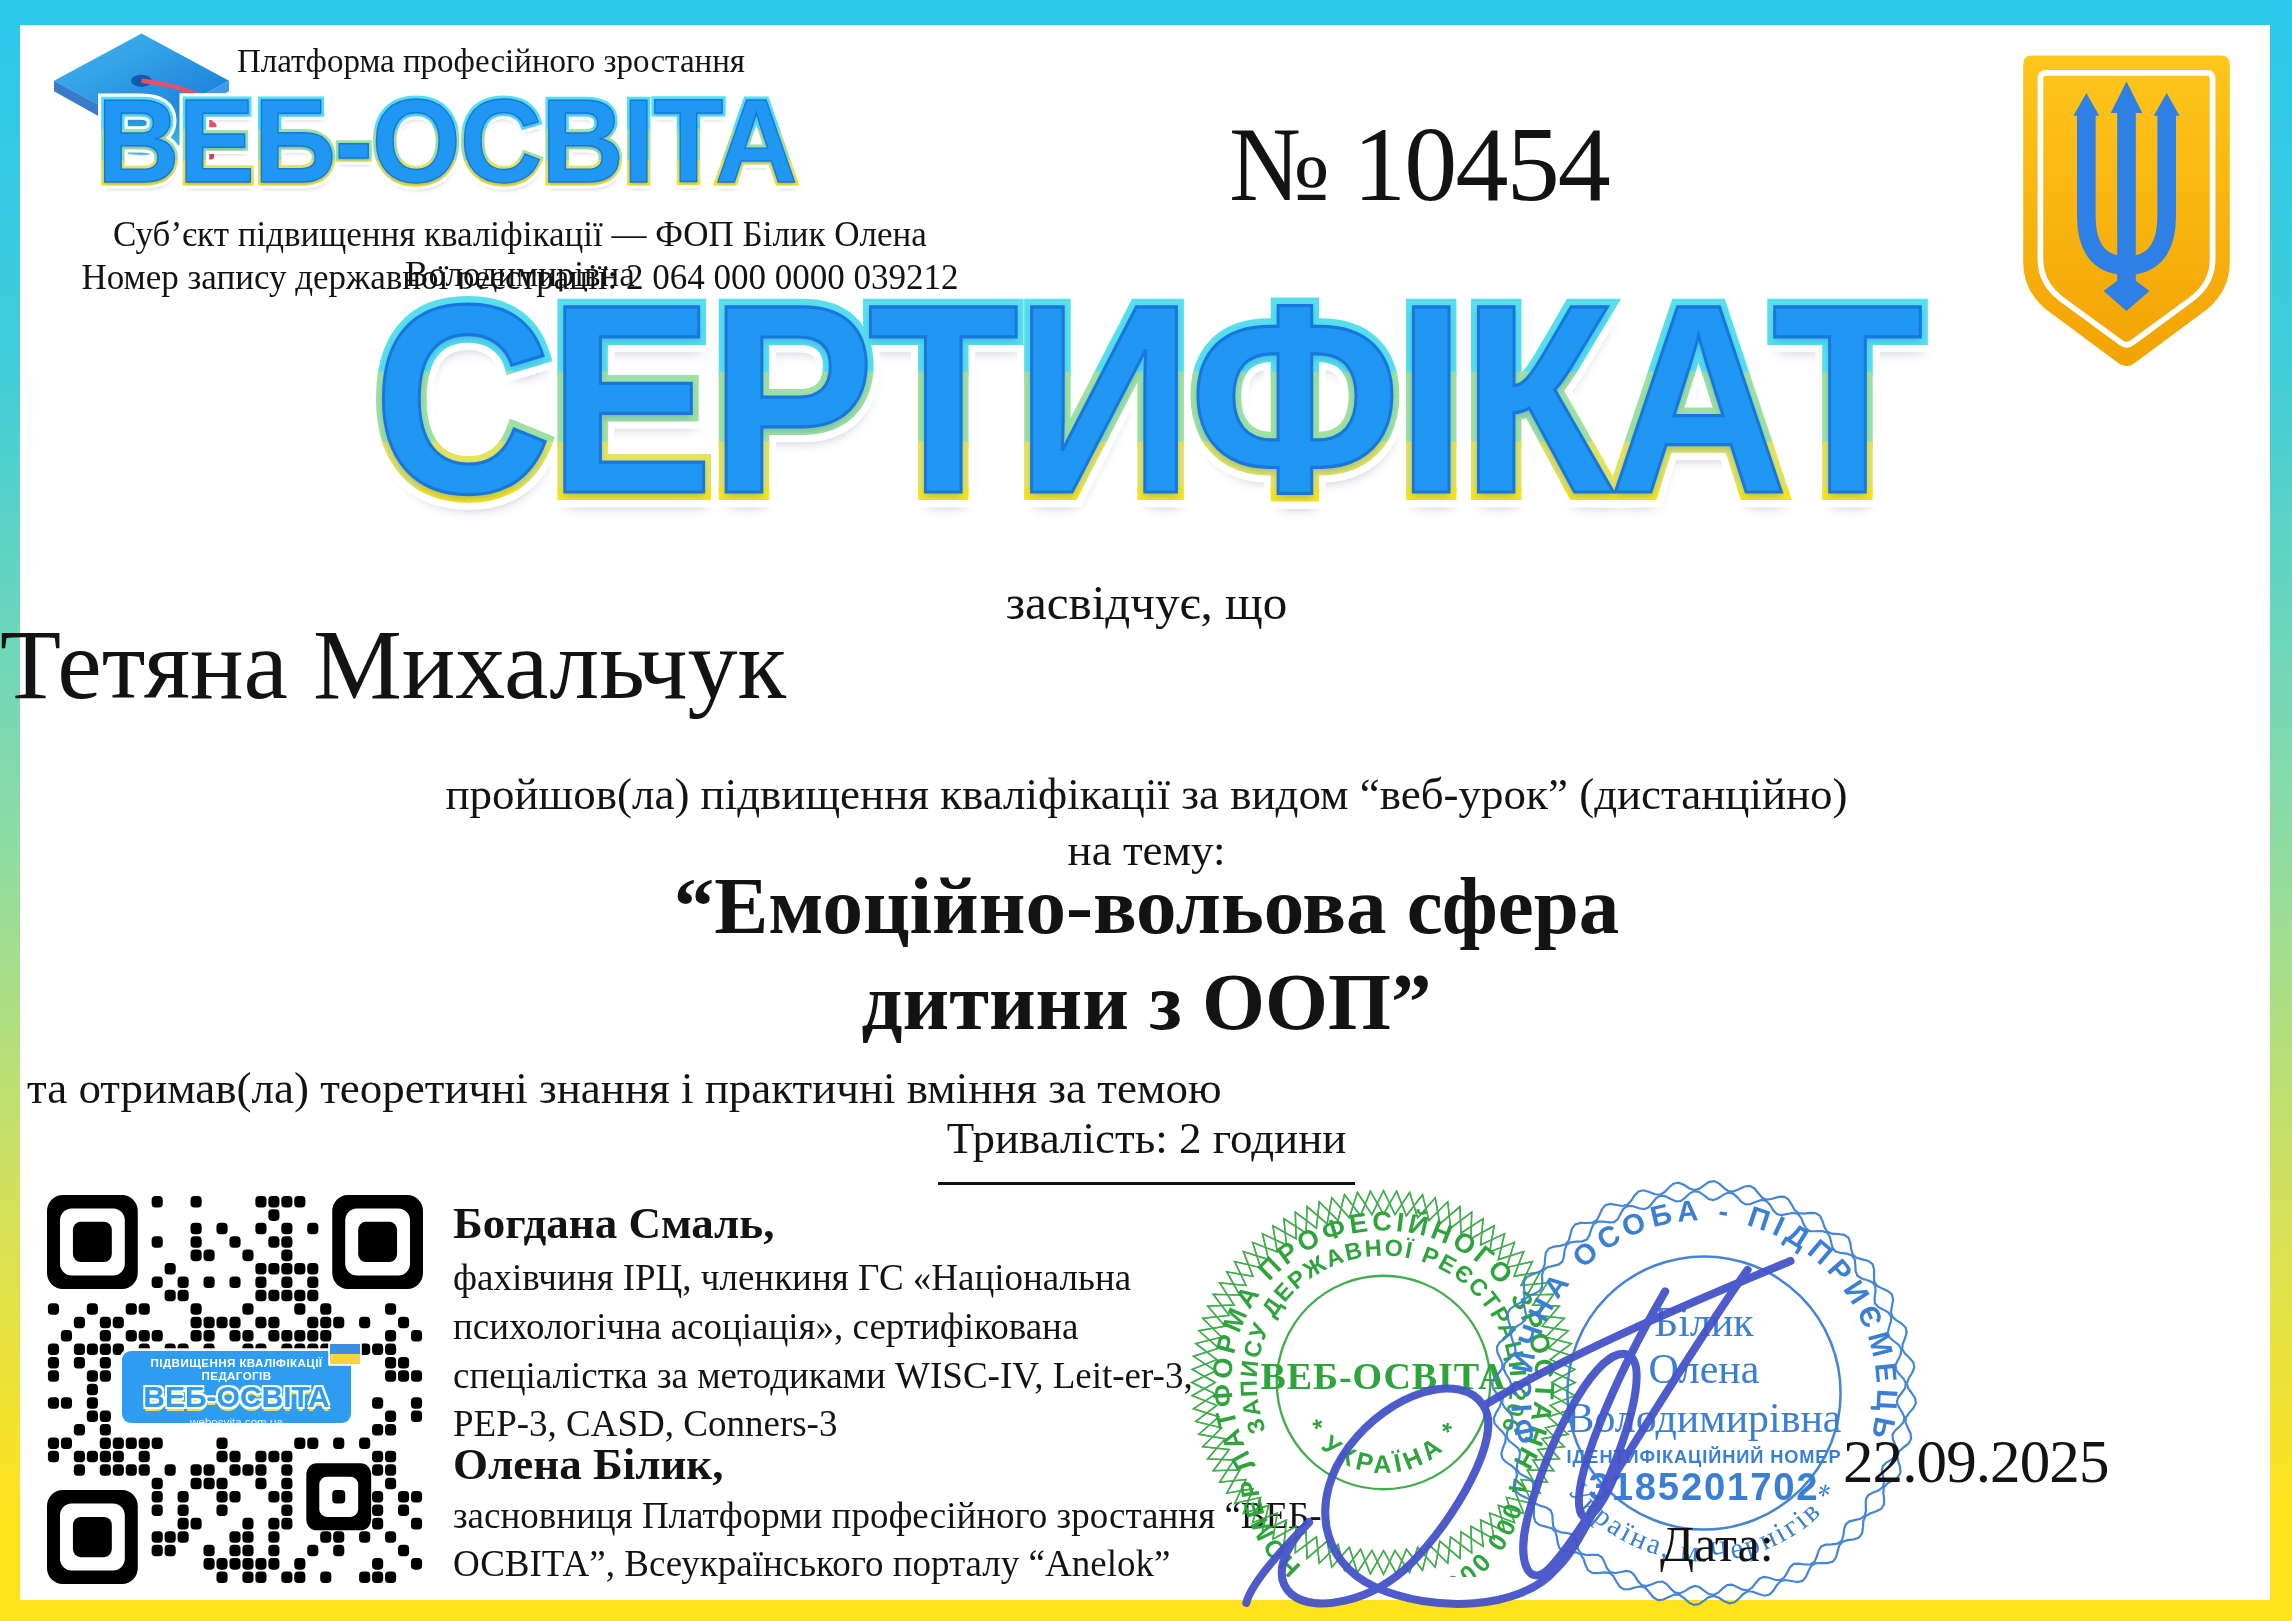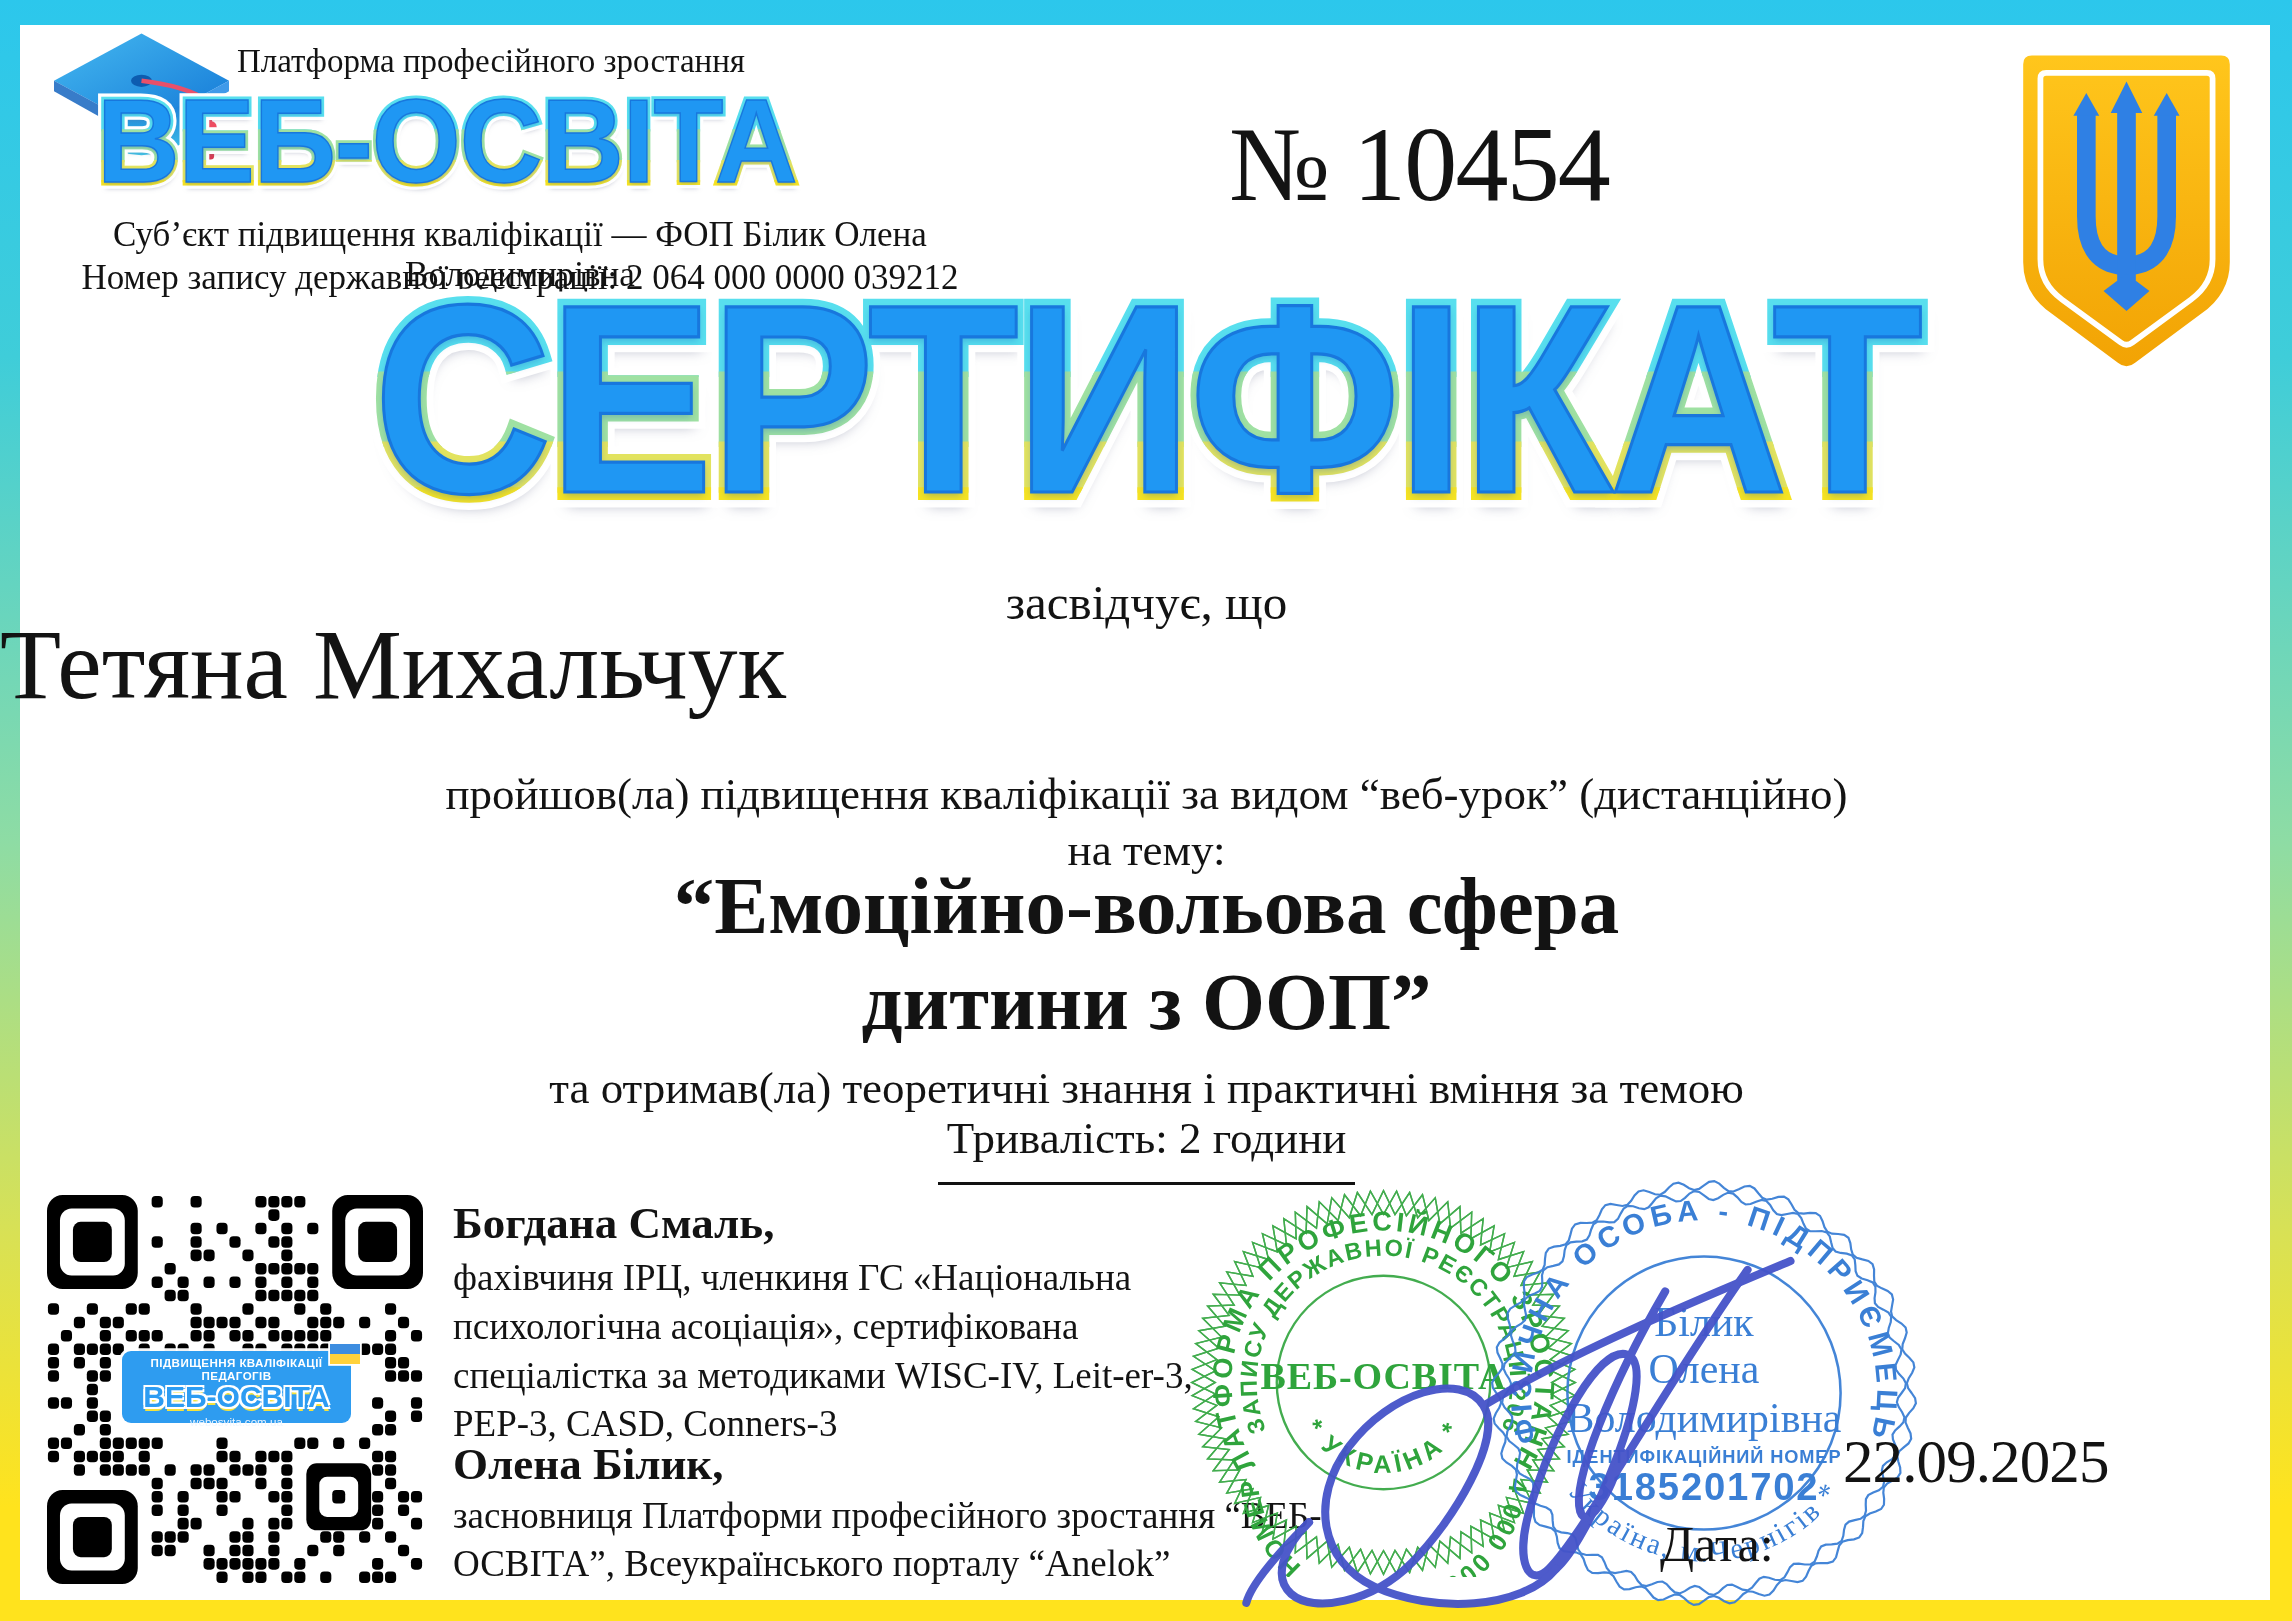--- a/index.html
+++ b/index.html
@@ -33,21 +33,21 @@
   .cert-no{position:absolute;left:1229px;top:104px;font-size:106px;letter-spacing:-1.8px;}
   .tridentsvg{position:absolute;left:2011px;top:47px;}
 
   
   .certifies{position:absolute;left:0;right:0;top:574px;text-align:center;font-size:49px;}
   .recipient{position:absolute;left:0;right:0;top:607px;text-align:left;font-size:100px;}
   .completion{position:absolute;left:0;right:0;top:768px;text-align:center;font-size:45px;}
   .topic-label{position:absolute;left:0;right:0;top:824px;text-align:center;font-size:45px;}
   .topic1{position:absolute;left:0;right:0;top:860px;text-align:center;font-size:81px;font-weight:700;}
   .topic2{position:absolute;left:0;right:0;top:956px;text-align:center;font-size:81px;font-weight:700;}
-  .outcome{position:absolute;left:0;right:0;top:1062px;text-align:center;font-size:45px;}
+  .outcome{position:absolute;left:0;right:0;top:1062px;text-align:left;font-size:45px;padding-left:27px;}
   .duration-wrap{position:absolute;left:0;right:0;top:1112px;text-align:center;font-size:45px;}
   .duration-wrap span{display:inline-block;border-bottom:3.6px solid #111;padding:0 9px 18px;}
 
   
   .qr{position:absolute;left:47px;top:1195px;width:376px;height:389px;}
   .qr-logo{position:absolute;left:75px;top:156px;width:229px;height:72px;background:#2e9cf0;border-radius:9px;
     box-shadow:0 0 0 2.7px rgba(255,255,255,.95);text-align:center;font-family:"Liberation Sans","DejaVu Sans",sans-serif;}
   .qr-logo-top{font-size:11.6px;font-weight:700;color:#fff;letter-spacing:0.4px;margin-top:4.5px;}
   .qr-logo-brand{font-size:30px;font-weight:800;color:#2d9cf2;line-height:1;
     text-shadow:-1.8px -1.8px 0 #fff,1.8px -1.8px 0 #fff,-1.8px 1.8px 0 #fff,1.8px 1.8px 0 #fff,0 3.6px 0 #f5e23c;}

